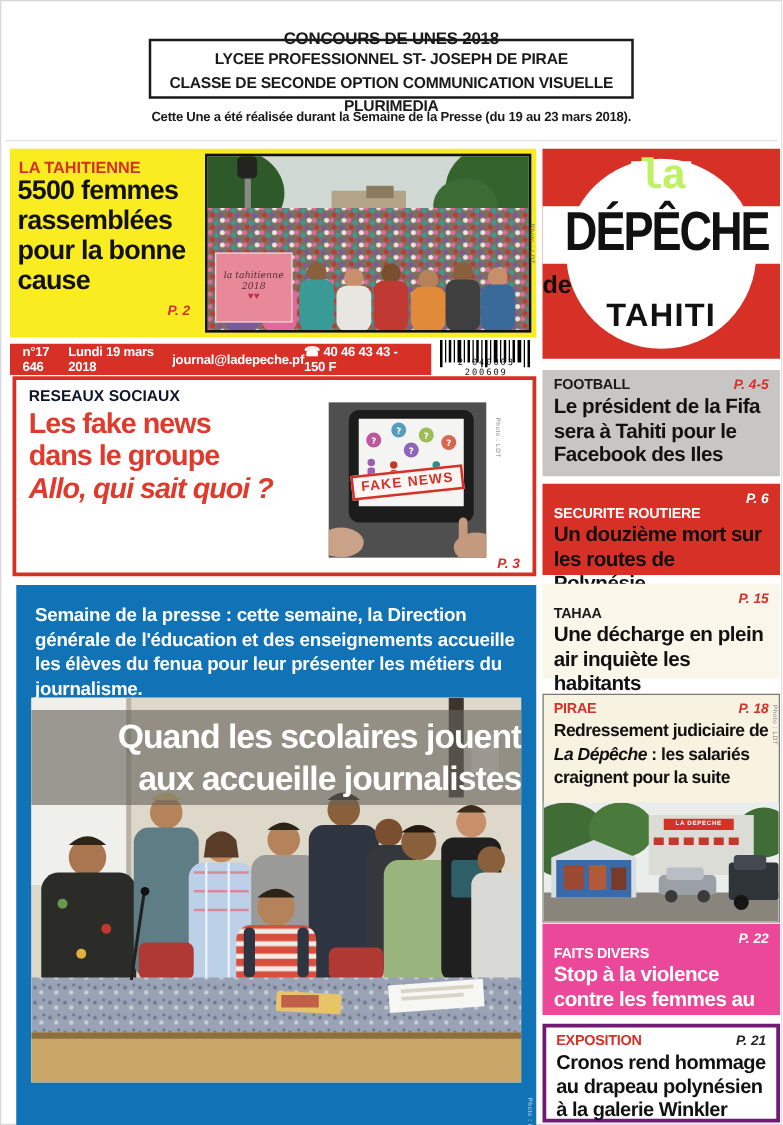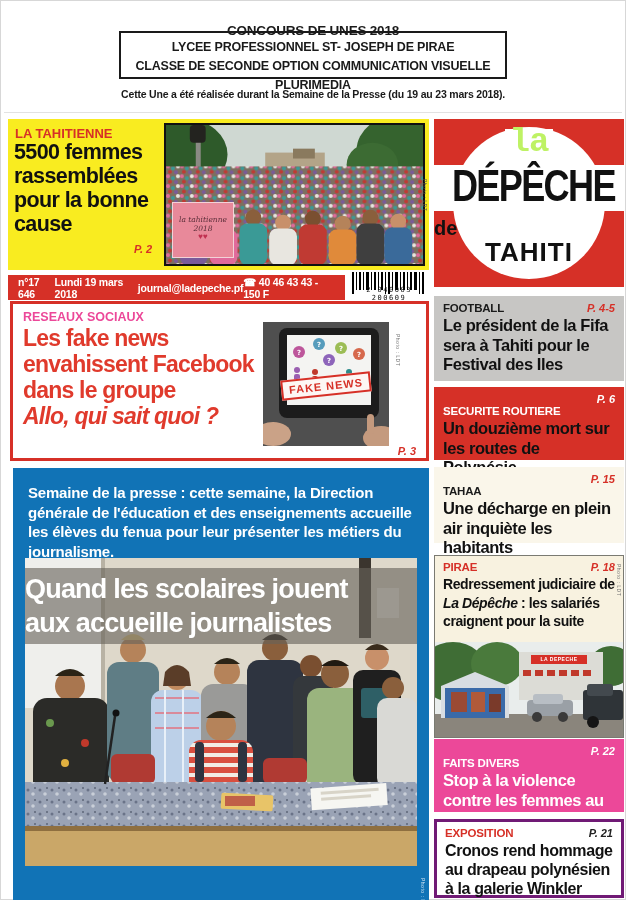--- a/index.html
+++ b/index.html
@@ -69,42 +69,42 @@
   .logo-strip { position:absolute; left:0; top:46px; width:100%; height:46px; background:#fff; }
   .logo-la-strip { position:absolute; left:71px; top:10px; width:48px; height:38px; background:#fff; }
   .logo-la { position:absolute; top:4px; left:0; width:100%; text-align:center; font-size:34px; font-weight:bold; color:#bef264; letter-spacing:-1px;font-family:Liberation Mono, monospace; }
   .logo-depeche { position:absolute; top:42px; left:0; width:100%; text-align:center; }
   .logo-depeche span { display:inline-block; transform:scaleX(0.82); transform-origin:center; font-size:44px; font-weight:bold; letter-spacing:-2px; color:#111; }
   .logo-de { position:absolute; top:98px; left:0; width:100%; font-size:20px; font-weight:bold; color:#111; }
   .logo-tahiti { position:absolute; top:118px; left:0; width:100%; text-align:center; font-size:26px; font-weight:bold; letter-spacing:1px; color:#111; }
 
   
   .fakebox { position:absolute; left:10px; top:301px; width:419px; height:160px; background:#fff; border:3px solid #d63027; }
-  .fb-kicker { position:absolute; left:10px; top:6px; font-size:12.5px; font-weight:bold; color:#ec4899; }
+  .fb-kicker { position:absolute; left:10px; top:6px; font-size:12.5px; font-weight:bold; color:#0f172a; }
   .fb-headline { position:absolute; left:10px; top:21px; color:#e03a2c; font-weight:bold; font-size:23px; line-height:26px; letter-spacing:-0.8px; }
   .fb-headline .it { font-style:italic; }
   .fb-image { position:absolute; left:250px; top:18px; width:126px; height:124px; background:#4f4f4f; }
   .fb-image svg { display:block; width:100%; height:100%; }
   .fb-stamp {
     position:absolute; left:18px; top:54px; width:90px; height:20px;
     background:#fdf6f4; border:2px solid #d63027; transform:rotate(-6deg);
     color:#d63027; font-weight:bold; font-size:11px; letter-spacing:1px;
     text-align:center; line-height:16px; font-family:"Liberation Sans", sans-serif;
   }
   .fb-credit { left:382px; top:30px; }
   .fb-page { position:absolute; right:10px; bottom:1px; }
 
   
   .bluebox { position:absolute; left:13px; top:468px; width:416px; height:456px; background:#1173b6; }
   .bb-intro { position:absolute; left:15px; top:15px; width:392px; color:#fff; font-weight:bold; font-size:15px; line-height:19.5px; letter-spacing:-0.2px; }
   .bb-photo { position:absolute; left:12px; top:90px; width:392px; height:308px; background:#ded8ca; overflow:hidden; }
   .bb-photo svg { display:block; width:100%; height:100%; }
   .bb-band {
     position:absolute; left:0; top:10px; width:100%; height:76px;
-    background:rgba(104,99,90,0.62); text-align:left; padding-top:4px;
+    background:rgba(104,99,90,0.62); text-align:right; padding-top:4px;
   }
   .bb-band div { color:#fff; font-weight:bold; font-size:27px; line-height:34px; letter-spacing:-0.8px; }
   .bb-page { position:absolute; right:14px; bottom:7px; color:#fff; font-weight:bold; font-style:italic; font-size:11px; }
   .bb-credit { right:3px; bottom:14px; color:#cfe3f2; }
 
   
   .rc { position:absolute; left:434px; width:190px; padding:6px 9px; }
   .rc .row { display:flex; justify-content:space-between; align-items:baseline; }
   .rc .headline { font-size:16.5px; line-height:19.5px; color:#111; margin-top:2px; }
   .rc-football { top:296px; height:85px; background:#c7c6c4; }
@@ -238,21 +238,20 @@
   <div class="logo-la">la</div>
   <div class="logo-depeche"><span>DÉPÊCHE</span></div>
   <div class="logo-de">de</div>
   <div class="logo-tahiti">TAHITI</div>
 </div>
 
 <div class="fakebox">
   <div class="fb-kicker">RESEAUX SOCIAUX</div>
   <div class="fb-headline">
     <div>Les fake news</div>
-    <div>envahissent Facebook</div>
     <div>dans le groupe</div>
     <div class="it">Allo, qui sait quoi ?</div>
   </div>
   <div class="fb-image">
     <svg viewBox="0 0 126 124" preserveAspectRatio="none">
       <rect x="0" y="0" width="126" height="124" fill="#4f4f4f"></rect>
       <rect x="16" y="6" width="100" height="90" rx="8" fill="#1c1c1c"></rect>
       <rect x="24" y="13" width="84" height="70" fill="#f4f4f2"></rect>
       <g font-family="DejaVu Sans, sans-serif" font-size="7" font-weight="bold">
         <circle cx="36" cy="30" r="6" fill="#b33a8c" opacity="0.85"></circle>
@@ -375,21 +374,21 @@
   </div>
   <div class="bb-page">P. 16</div>
   <div class="vcredit bb-credit">Photo : LDT</div>
 </div>
 
 <div class="rc rc-football">
   <div class="row">
     <span class="kicker">FOOTBALL</span>
     <span class="pageref">P. 4-5</span>
   </div>
-  <div class="headline">Le président de la Fifa sera à Tahiti pour le Festival des Iles</div>
+  <div class="headline">Le président de la Fifa sera à Tahiti pour le Facebook des Iles</div>
 </div>
 
 <div class="rc rc-securite">
   <div class="row" style="justify-content:flex-end">
     <span class="pageref">P. 6</span>
   </div>
   <div class="kicker">SECURITE ROUTIERE</div>
   <div class="headline">Un douzième mort sur les routes de Polynésie</div>
 </div>
 

